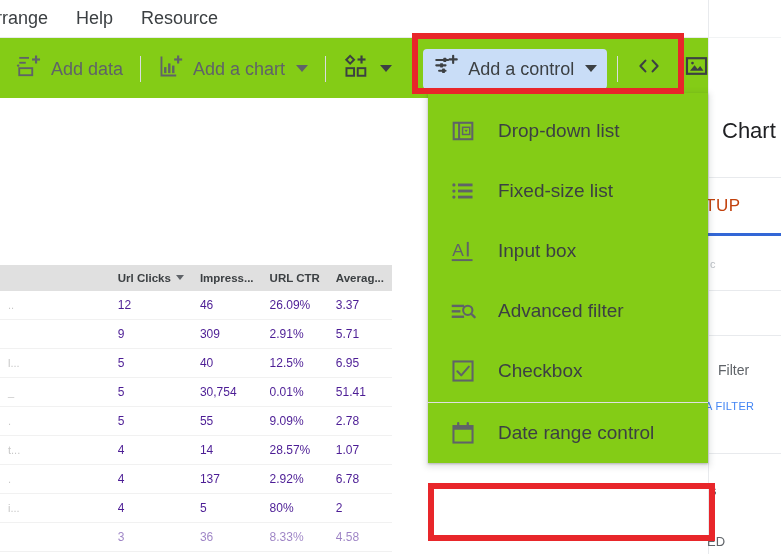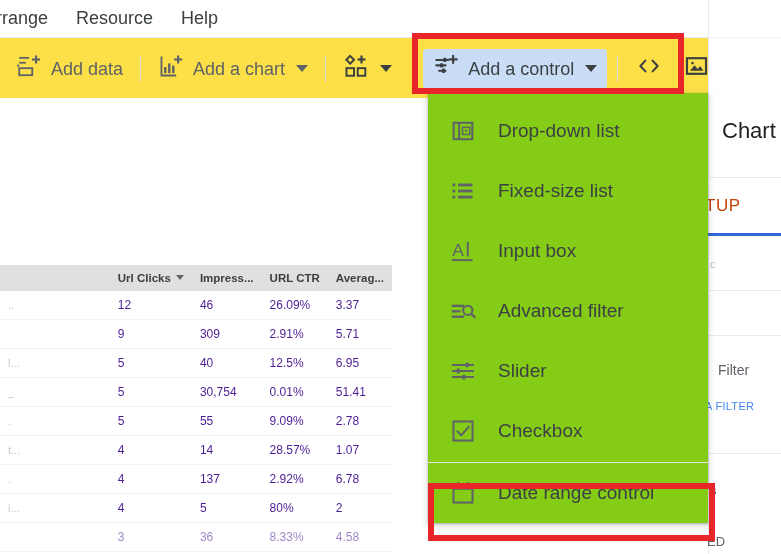--- a/index.html
+++ b/index.html
@@ -35,21 +35,21 @@
     white-space: nowrap;
     line-height: 37px;
   }
   .menubar-item:first-child { padding-left: 0; margin-left: -4px; }
 
   
   .toolbar {
     position: absolute;
     left: 0; top: 37px;
     width: 781px; height: 61px;
-    background: #fde047;
+    background: #84cc16;
     border-top: 1px solid #e8eaed;
     display: flex;
     align-items: center;
   }
   .tb-btn {
     display: flex;
     align-items: center;
     height: 40px;
     padding: 0 10px;
     border-radius: 4px;
@@ -287,22 +287,22 @@
   #annot-control { left: 412px; top: 33px; width: 272px; height: 61px; }
   #annot-date    { left: 428px; top: 483px; width: 287px; height: 58px; }
 </style>
 </head>
 <body>
 
 <div id="screen">
 
   <div class="menubar">
     <div class="menubar-item">rrange</div>
+    <div class="menubar-item">Help</div>
     <div class="menubar-item">Resource</div>
-    <div class="menubar-item">Help</div>
   </div>
 
   <div class="toolbar">
 
     <div class="tb-btn" style="margin-left:6px;">
       <span class="ico">
         <svg width="26" height="26" viewBox="0 0 24 24">
           <g fill="none" stroke="#5f6368" stroke-width="1.7">
             <path d="M3 4.5h9"></path>
               <path d="M3 9h6"></path>
@@ -586,37 +586,20 @@
             <rect x="1.6" y="11.2" width="8" height="2.2"></rect>
             <rect x="1.6" y="16.2" width="11.4" height="2.2"></rect>
           </g>
           <circle cx="16.4" cy="11.4" r="4.3" fill="none" stroke="#5f6368" stroke-width="1.9"></circle>
           <path d="M19.6 14.6l3.1 3.1" stroke="#5f6368" stroke-width="2.1" stroke-linecap="round"></path>
         </svg>
       </span>
       <span>Advanced filter</span>
     </div>
 
-    <div class="menu-item">
-      <span class="mi-ico">
-        <svg width="26" height="26" viewBox="0 0 24 24">
-          <g stroke="#5f6368" stroke-width="1.9" stroke-linecap="round">
-            <path d="M2.4 6.4h19"></path>
-              <path d="M2.4 12h19"></path>
-              <path d="M2.4 17.6h19"></path>
-          </g>
-          <g fill="#5f6368">
-            <rect x="14.4" y="4.2" width="2.8" height="4.4" rx="0.4"></rect>
-            <rect x="6.2" y="9.8" width="2.8" height="4.4" rx="0.4"></rect>
-            <rect x="11.4" y="15.4" width="2.8" height="4.4" rx="0.4"></rect>
-          </g>
-        </svg>
-      </span>
-      <span>Slider</span>
-    </div>
 
     <div class="menu-item">
       <span class="mi-ico">
         <svg width="26" height="26" viewBox="0 0 24 24">
           <rect x="3.2" y="3.2" width="17.6" height="17.6" fill="none" stroke="#5f6368" stroke-width="1.9"></rect>
           <path d="M6.8 12.2l3.6 3.8 7-8" fill="none" stroke="#5f6368" stroke-width="1.9" stroke-linecap="round" stroke-linejoin="round"></path>
         </svg>
       </span>
       <span>Checkbox</span>
     </div>

